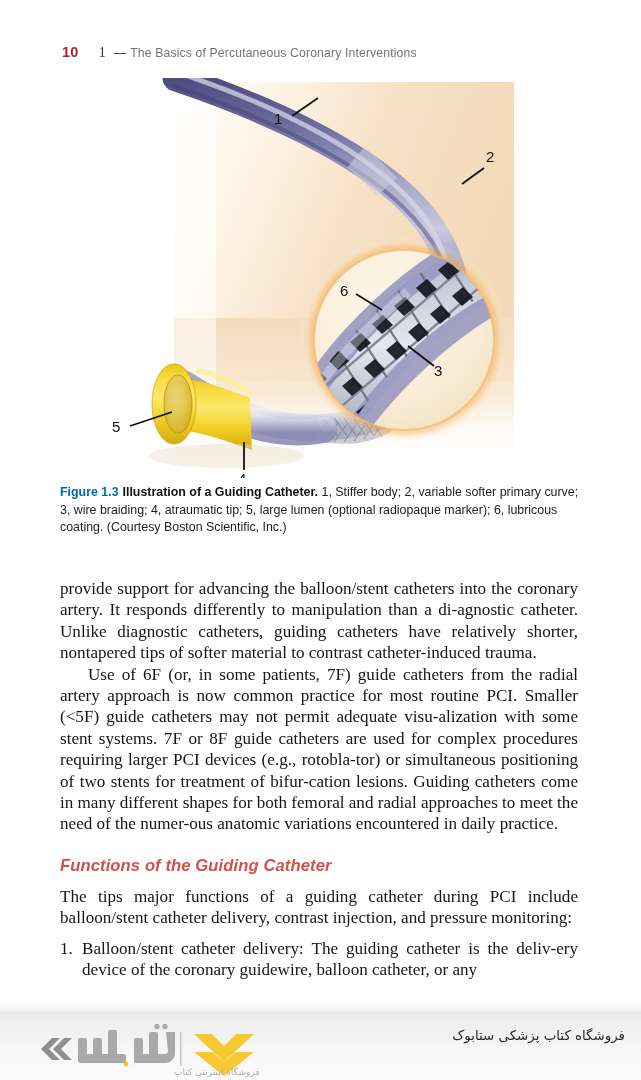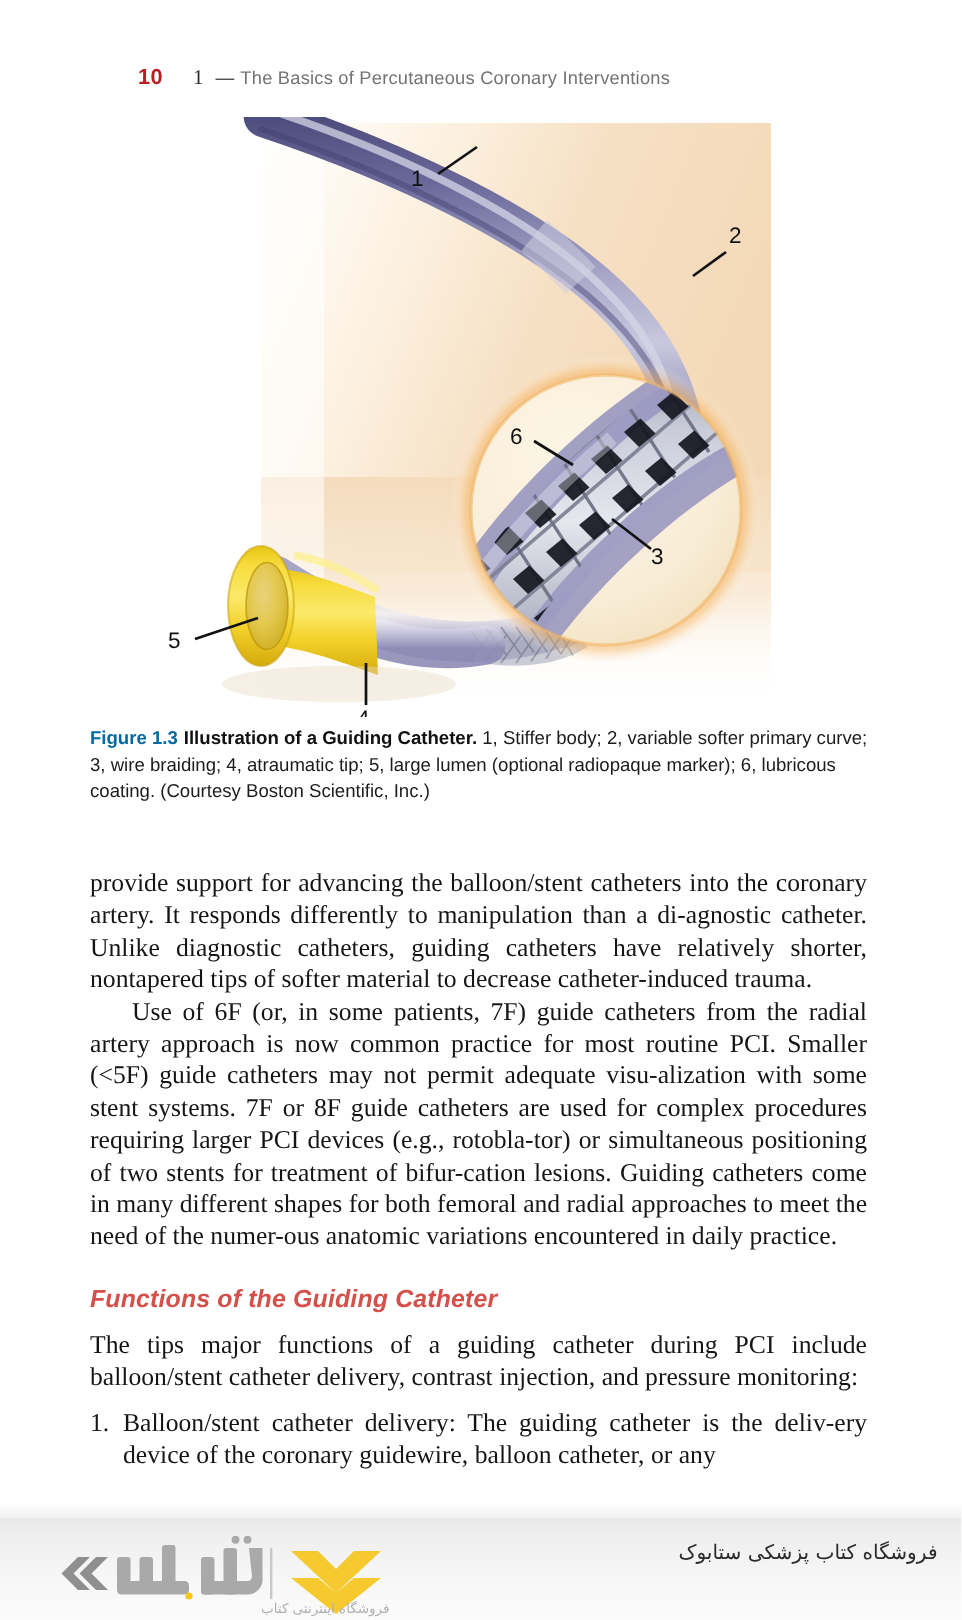--- a/index.html
+++ b/index.html
@@ -14,21 +14,21 @@
     overflow: hidden;
     font-family: "Liberation Serif", serif;
     color: #1a1a1a;
   }
 
   
   .running-head {
     position: absolute;
     left: 0; right: 0;
     top: 44px;
-    padding-left: 92px;
+    padding-left: 62px;
     display: flex;
     align-items: baseline;
     white-space: nowrap;
   }
   .folio {
     font-family: "Liberation Sans", sans-serif;
     font-weight: bold;
     font-size: 14.5px;
     color: #b81f25;
     letter-spacing: .3px;
@@ -424,21 +424,21 @@
       </g>
     </svg>
   </div>
 </div>
 
 <div class="fig-caption">
   <span class="figlabel">Figure 1.3</span><span class="figtitle">Illustration of a Guiding Catheter.</span> <span class="figbody">1, Stiffer body; 2, variable softer primary curve; 3, wire braiding; 4, atraumatic tip; 5, large lumen (optional radiopaque marker); 6, lubricous coating. (Courtesy Boston Scientific, Inc.)</span>
 </div>
 
 <div class="body-col">
-  <p class="body">provide support for advancing the balloon/stent catheters into the coronary artery. It responds differently to manipulation than a di-agnostic catheter. Unlike diagnostic catheters, guiding catheters have relatively shorter, nontapered tips of softer material to decrease catheter-induced trauma.</p>
+  <p class="body">provide support for advancing the balloon/stent catheters into the coronary artery. It responds differently to manipulation than a di-agnostic catheter. Unlike diagnostic catheters, guiding catheters have relatively shorter, nontapered tips of softer material to contrast catheter-induced trauma.</p>
   <p class="body indent">Use of 6F (or, in some patients, 7F) guide catheters from the radial artery approach is now common practice for most routine PCI. Smaller (&lt;5F) guide catheters may not permit adequate visu-alization with some stent systems. 7F or 8F guide catheters are used for complex procedures requiring larger PCI devices (e.g., rotobla-tor) or simultaneous positioning of two stents for treatment of bifur-cation lesions. Guiding catheters come in many different shapes for both femoral and radial approaches to meet the need of the numer-ous anatomic variations encountered in daily practice.</p>
 
   <h2 class="section-head">Functions of the Guiding Catheter</h2>
 
   <p class="body">The tips major functions of a guiding catheter during PCI include balloon/stent catheter delivery, contrast injection, and pressure monitoring:</p>
 
   <ol class="numlist">
     <li>
       <span class="marker">1.</span>
       <span>Balloon/stent catheter delivery: The guiding catheter is the deliv-ery device of the coronary guidewire, balloon catheter, or any</span>

